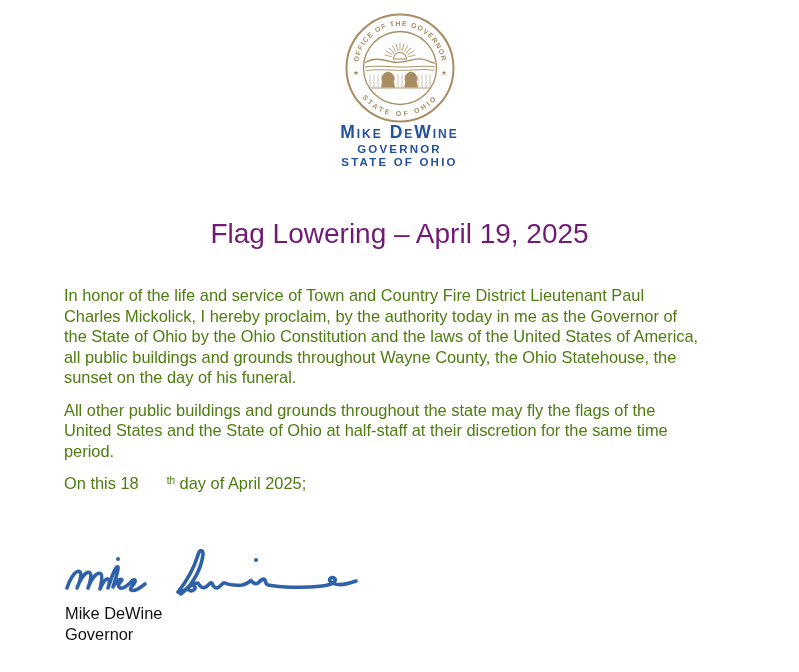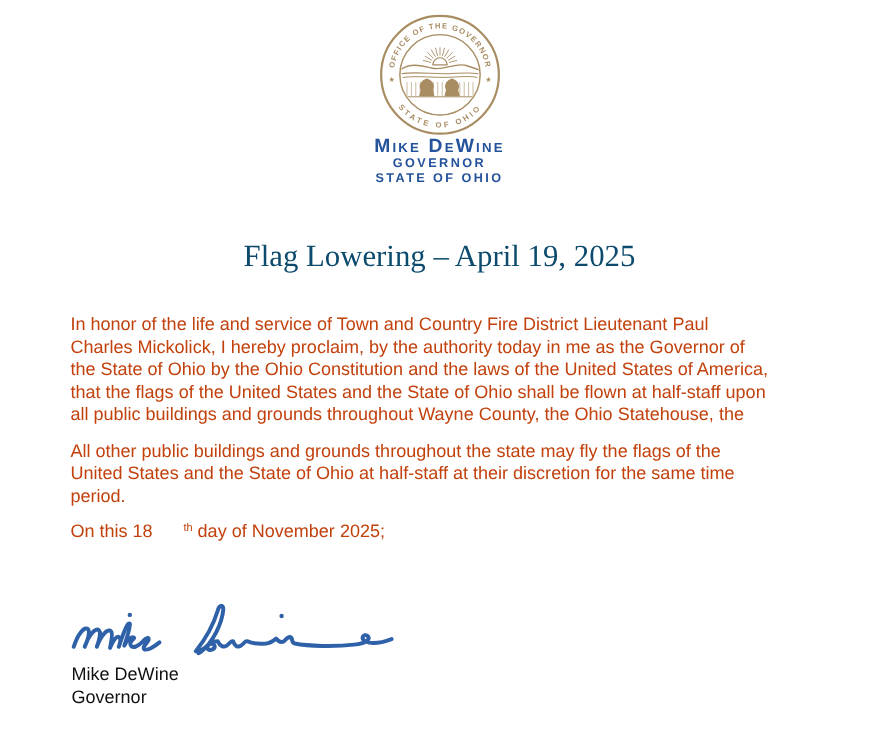--- a/index.html
+++ b/index.html
@@ -39,28 +39,27 @@
     font-weight: bold;
     font-size: 11.5px;
     letter-spacing: 2.2px;
     color: #24529b;
   }
   .doc-title {
     position: absolute; top: 219px; left: 0; width: 100%;
     text-align: center;
     font-size: 28px;
     line-height: 30px;
-    color: #0c4a6e;
-    font-family: Liberation Serif, serif;
+    color: #701a75;
   }
   .body-block {
     position: absolute; top: 285px; left: 64px; width: 680px;
     font-size: 16.4px;
     line-height: 20.5px;
-    color: #c2410c;
+    color: #4d7c0f;
   }
   .para { margin: 0; }
   .para + .para { margin-top: 12px; }
   .line { white-space: nowrap; }
   .date-line { margin-top: 11.5px; white-space: nowrap; }
   .date-line sup {
     font-size: 10px;
     vertical-align: baseline;
     position: relative;
     top: -5px;
@@ -126,29 +125,29 @@
 <div class="lh-sub1">GOVERNOR</div>
 <div class="lh-sub2">STATE OF OHIO</div>
 
 <div class="doc-title">Flag Lowering – April 19, 2025</div>
 
 <div class="body-block">
   <div class="para">
     <div class="line">In honor of the life and service of Town and Country Fire District Lieutenant Paul</div>
     <div class="line">Charles Mickolick, I hereby proclaim, by the authority today in me as the Governor of</div>
     <div class="line">the State of Ohio by the Ohio Constitution and the laws of the United States of America,</div>
-    <div class="line">that the flags of the United States and the State of Ohio shall be flown at half-staff upon</div>
     <div class="line">all public buildings and grounds throughout Wayne County, the Ohio Statehouse, the</div>
+    <div class="line">sunset on the day of his funeral.</div>
   </div>
   <div class="para">
     <div class="line">All other public buildings and grounds throughout the state may fly the flags of the</div>
     <div class="line">United States and the State of Ohio at half-staff at their discretion for the same time</div>
     <div class="line">period.</div>
   </div>
-  <div class="date-line"><span>On this 18</span><sup>th</sup><span> day of November 2025;</span></div>
+  <div class="date-line"><span>On this 18</span><sup>th</sup><span> day of April 2025;</span></div>
 </div>
 
 <div class="signature-wrap">
   <svg width="300" height="62" viewBox="0 0 300 62">
     <g stroke="#2e61a8" stroke-width="3.6" fill="none" stroke-linecap="round" stroke-linejoin="round">
       <path d="M7,42 C11,30 17,23 20,26 C22,28 20,36 17,42 C21,31 27,24 30,27 C32,29 30,37 28,42 C32,31 38,25 41,28 C43,30 41,38 40,43 C43,36 46,32 48,33 C50,34 49,39 48,42 C52,30 56,19 58,21 C59,23 55,35 53,41 C56,35 60,32 62,34 C60,37 57,38 59,41 C61,44 66,41 70,37 C73,33 76,33 75,36 C73,40 69,42 71,44 C74,46 80,42 85,38"></path>
       <path d="M118,46 C126,36 134,22 138,9 C139,4 143,3 143,8 C142,20 134,38 122,47 C119,49.5 120,46 126,43 C130,39 134,38 135,41 C136,44 131,46 129,44 C127,41 132,37 138,37 C140,41 143,43 146,41 C149,39 150,36 152,37 C153,41 156,43 159,41 C162,39 163,36 165,37 C168,38.5 175,39.5 182,39 C186,38.6 189,36 191,34.5 C193,37 195,39 198,37 C201,34 203,32 205,34 C206,36 205,38 208,39 C220,41.5 245,42 262,40 C272,39 278,35 274,32 C271,30 267,34 272,37 C278,40 288,38 296,35"></path>
     </g>
     <circle cx="58" cy="13" r="2" fill="#2e61a8"></circle>
     <circle cx="196" cy="14" r="2" fill="#2e61a8"></circle>

